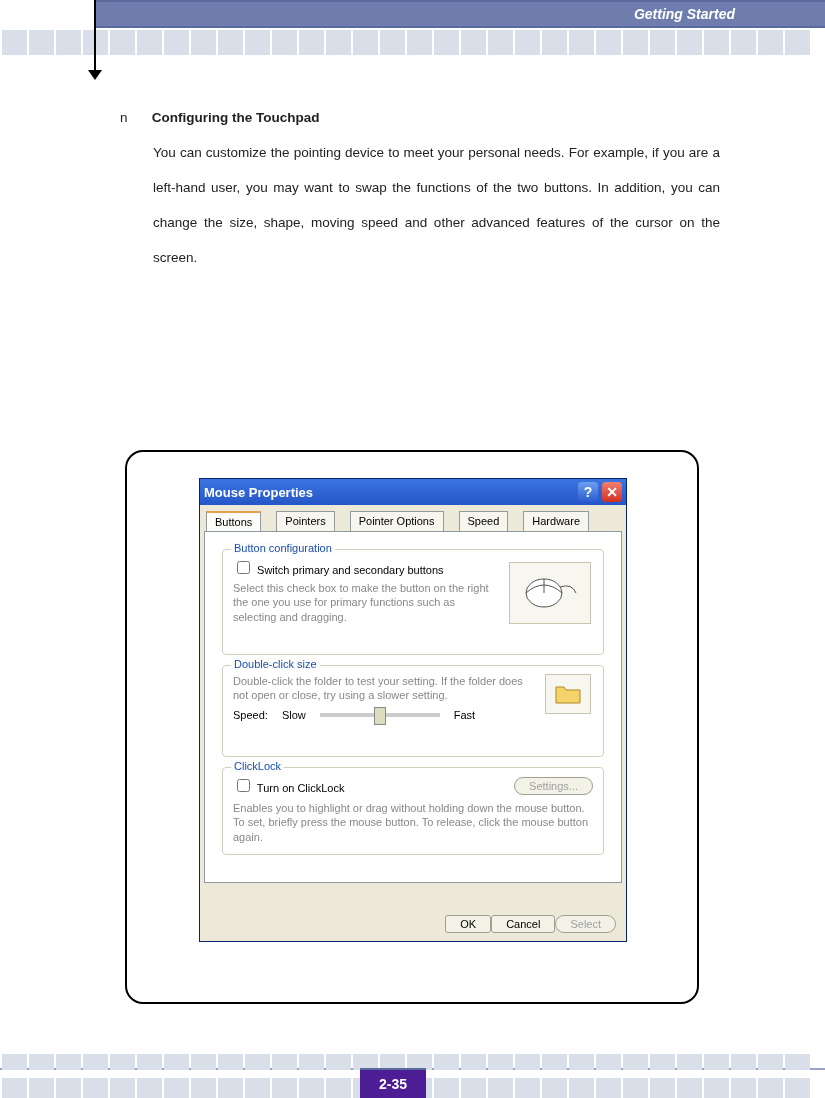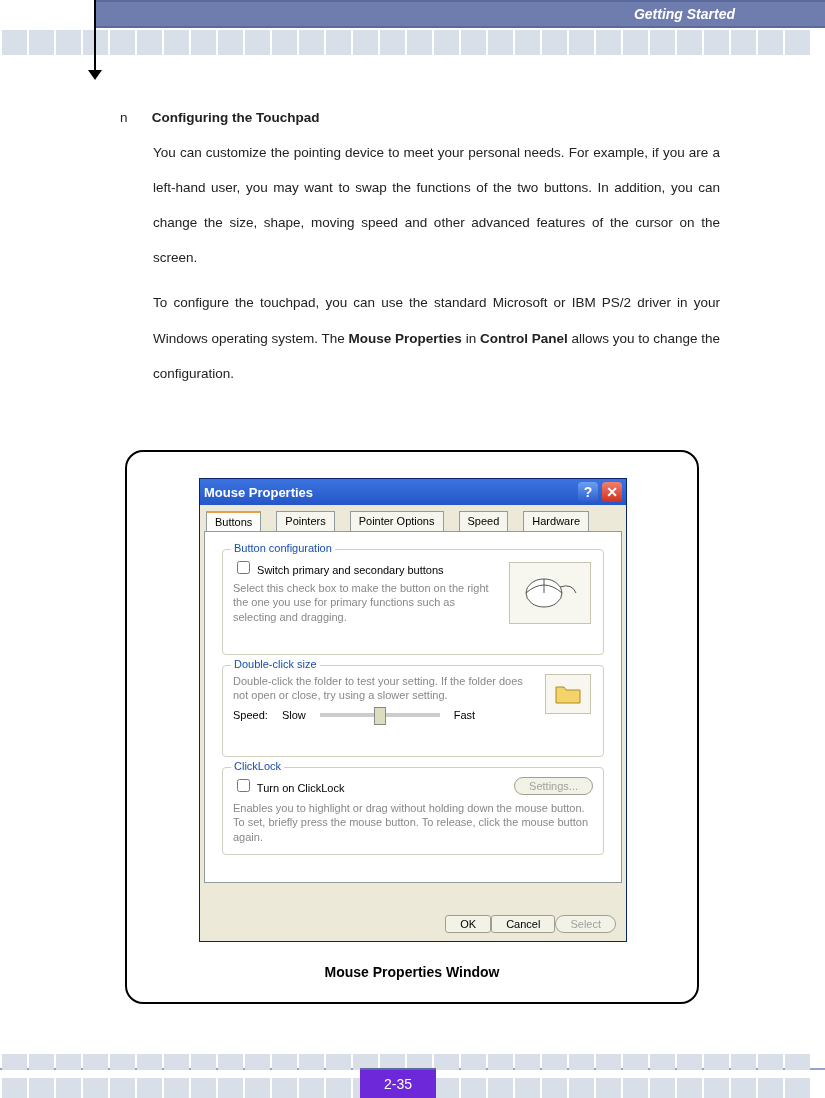--- a/index.html
+++ b/index.html
@@ -230,29 +230,29 @@
     font-size: 14px;
   }
   .bottom-squares-row1 { position: absolute; bottom: 28px; left: 0; width: 825px; display: flex; gap: 2px; padding-left: 2px; }
   .bottom-squares-row1 .sq { width: 25px; height: 16px; background: #d9dfe8; }
   .bottom-squares-row2 { position: absolute; bottom: 0; left: 0; width: 825px; display: flex; gap: 2px; padding-left: 2px; }
   .bottom-squares-row2 .sq { width: 25px; height: 20px; background: #d9dfe8; }
   .page-num-box {
     position: absolute;
     bottom: 0;
     left: 360px;
-    width: 76px;
+    width: 66px;
     height: 28px;
-    background: #6d28d9;
+    background: #4c1d95;
     border-top: 2px solid #5a6a9c;
     display: flex;
     align-items: center;
     justify-content: center;
     color: #fff;
-    font-weight: normal;
+    font-weight: bold;
     font-size: 14px;
   }
   .footer-line {
     position: absolute;
     bottom: 28px;
     left: 0;
     width: 825px;
     height: 2px;
     background: #9aa3c4;
   }
@@ -299,23 +299,20 @@
 
 <div class="arrow-line"></div>
 <div class="arrow-head"></div>
 
 <div class="content">
   <div>
     <span class="n">n</span>
     <span class="heading">Configuring the Touchpad</span>
   </div>
   <div class="para">You can customize the pointing device to meet your personal needs.  For example, if you are a left-hand user, you may want to swap the functions of the two buttons.  In addition, you can change the size, shape, moving speed and other advanced features of the cursor on the screen.</div>
-  <div class="para" style="margin-top:10px">
-    <span>To configure the touchpad, you can use the standard Microsoft or IBM PS/2 driver in your Windows operating system.  The </span><b>Mouse Properties</b><span> in </span><b>Control Panel</b><span> allows you to change the configuration.</span>
-  </div>
 </div>
 
 <div class="figure-box">
   <div class="dialog">
     <div class="titlebar">
       <span class="title">Mouse Properties</span>
       <div class="xp-btn xp-help">?</div>
       <div class="xp-btn xp-close">✕</div>
     </div>
     <div class="tabs-row">
@@ -378,21 +375,20 @@
         <div class="muted" style="margin-top:6px">Enables you to highlight or drag without holding down the mouse button. To set, briefly press the mouse button. To release, click the mouse button again.</div>
       </div>
 
     </div>
     <div class="dialog-buttons">
       <button class="bottom-btn">OK</button>
       <button class="bottom-btn">Cancel</button>
       <button class="bottom-btn disabled">Select</button>
     </div>
   </div>
-  <div class="caption">Mouse Properties Window</div>
 </div>
 
 <div class="footer-line"></div>
 <div class="bottom-squares-row1">
     <div class="sq"></div>
     <div class="sq"></div>
     <div class="sq"></div>
     <div class="sq"></div>
     <div class="sq"></div>
     <div class="sq"></div>

